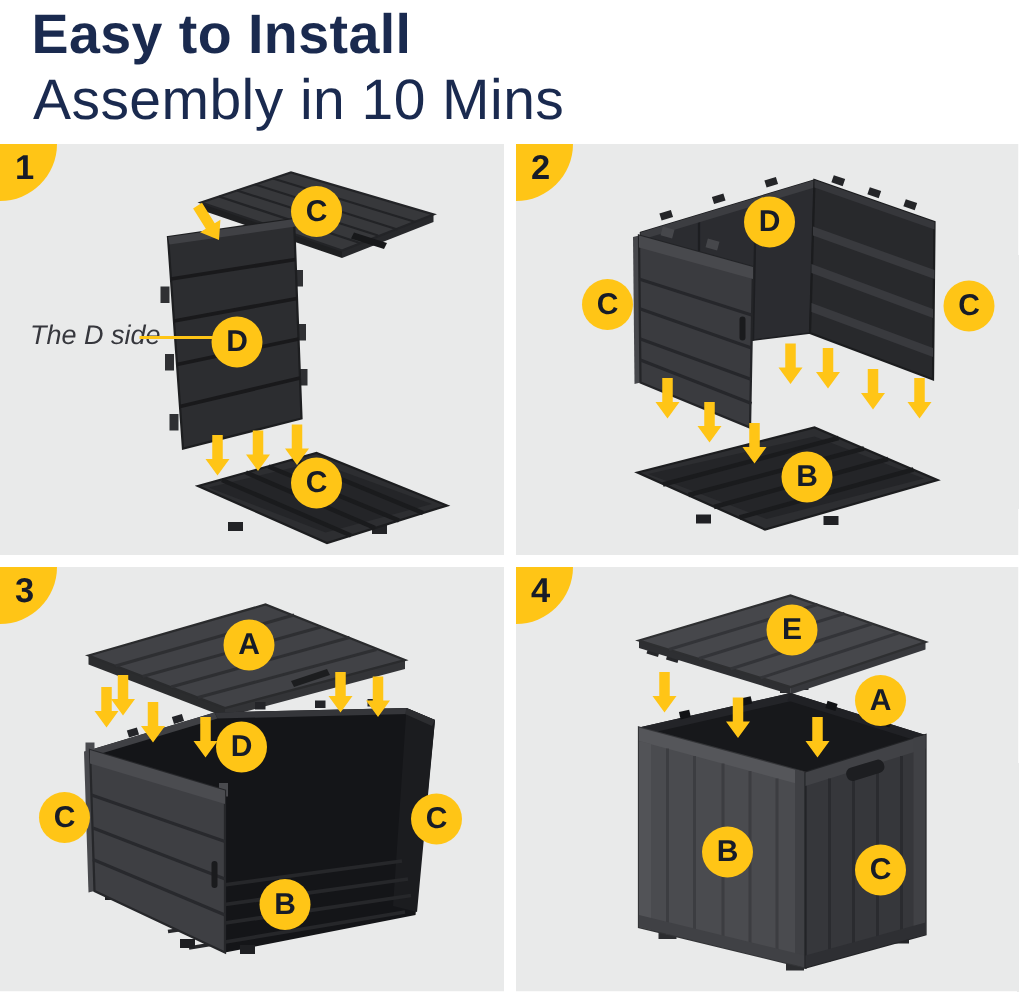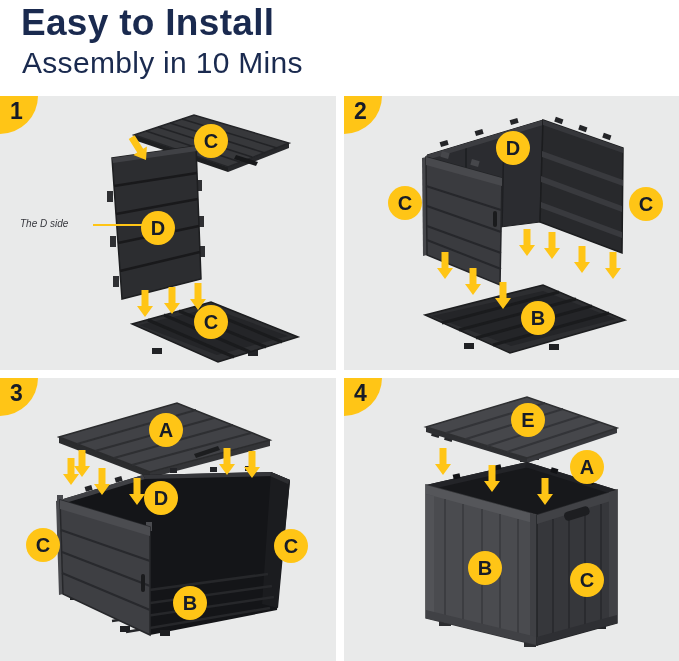--- a/index.html
+++ b/index.html
@@ -2,39 +2,39 @@
 <html style="--accent: #FFC516; --navy: #1A2A4F; --panel_bg: #E9EAEA; --badge_text: #171C28; --annotation_text: #36373D;"><head>
 <meta charset="utf-8">
 <style>
   html,body{margin:0;padding:0;background:#ffffff;width:679px;height:661px;
     font-family:"Liberation Sans",sans-serif;overflow:hidden;position:relative;}
   .stage{position:absolute;left:0;top:0;width:679px;height:661px;}
   
   .header{position:absolute;left:0;top:0;width:679px;height:96px;background:#fff;}
   .title{position:absolute;left:21px;top:2px;font-size:37px;font-weight:bold;
     color:var(--navy,#1A2A4F);letter-spacing:.3px;}
-  .subtitle{position:absolute;left:22px;top:46px;font-size:30px;font-weight:400;
+  .subtitle{position:absolute;left:22px;top:46px;font-size:38px;font-weight:400;
     color:var(--navy,#1A2A4F);letter-spacing:.3px;}
   
   .panel{position:absolute;background:var(--panel_bg,#E9EAEA);}
   #p1{left:0;top:96px;width:336px;height:274px;}
   #p2{left:344px;top:96px;width:335px;height:274px;}
   #p3{left:0;top:378px;width:336px;height:283px;}
   #p4{left:344px;top:378px;width:335px;height:283px;}
   .corner{position:absolute;left:0;top:0;width:38px;height:38px;
     background:var(--accent,#FFC516);border-bottom-right-radius:100%;}
   .corner span{position:absolute;left:10px;top:2px;font-size:23px;font-weight:bold;
     color:var(--badge_text,#171C28);}
   .badge{position:absolute;width:34px;height:34px;border-radius:50%;
     background:var(--accent,#FFC516);color:var(--badge_text,#171C28);
     display:flex;align-items:center;justify-content:center;
     font-size:20px;font-weight:bold;z-index:3;}
   .panel svg{position:absolute;left:0;top:0;z-index:1;}
   .annotation{position:absolute;left:20px;top:118px;width:110px;z-index:2;
-    font-style:italic;font-size:10px;line-height:19px;color:var(--annotation_text,#36373D);}
+    font-style:italic;font-size:18px;line-height:19px;color:var(--annotation_text,#36373D);}
   .leader{position:absolute;left:93px;top:128px;width:49px;height:2px;
     background:var(--accent,#FFC516);z-index:2;}
   .arr{fill:var(--accent,#FFC516);}
 </style>
 </head>
 <body>
 
 <div class="stage">
 
   <svg width="0" height="0" style="position:absolute" aria-hidden="true">

